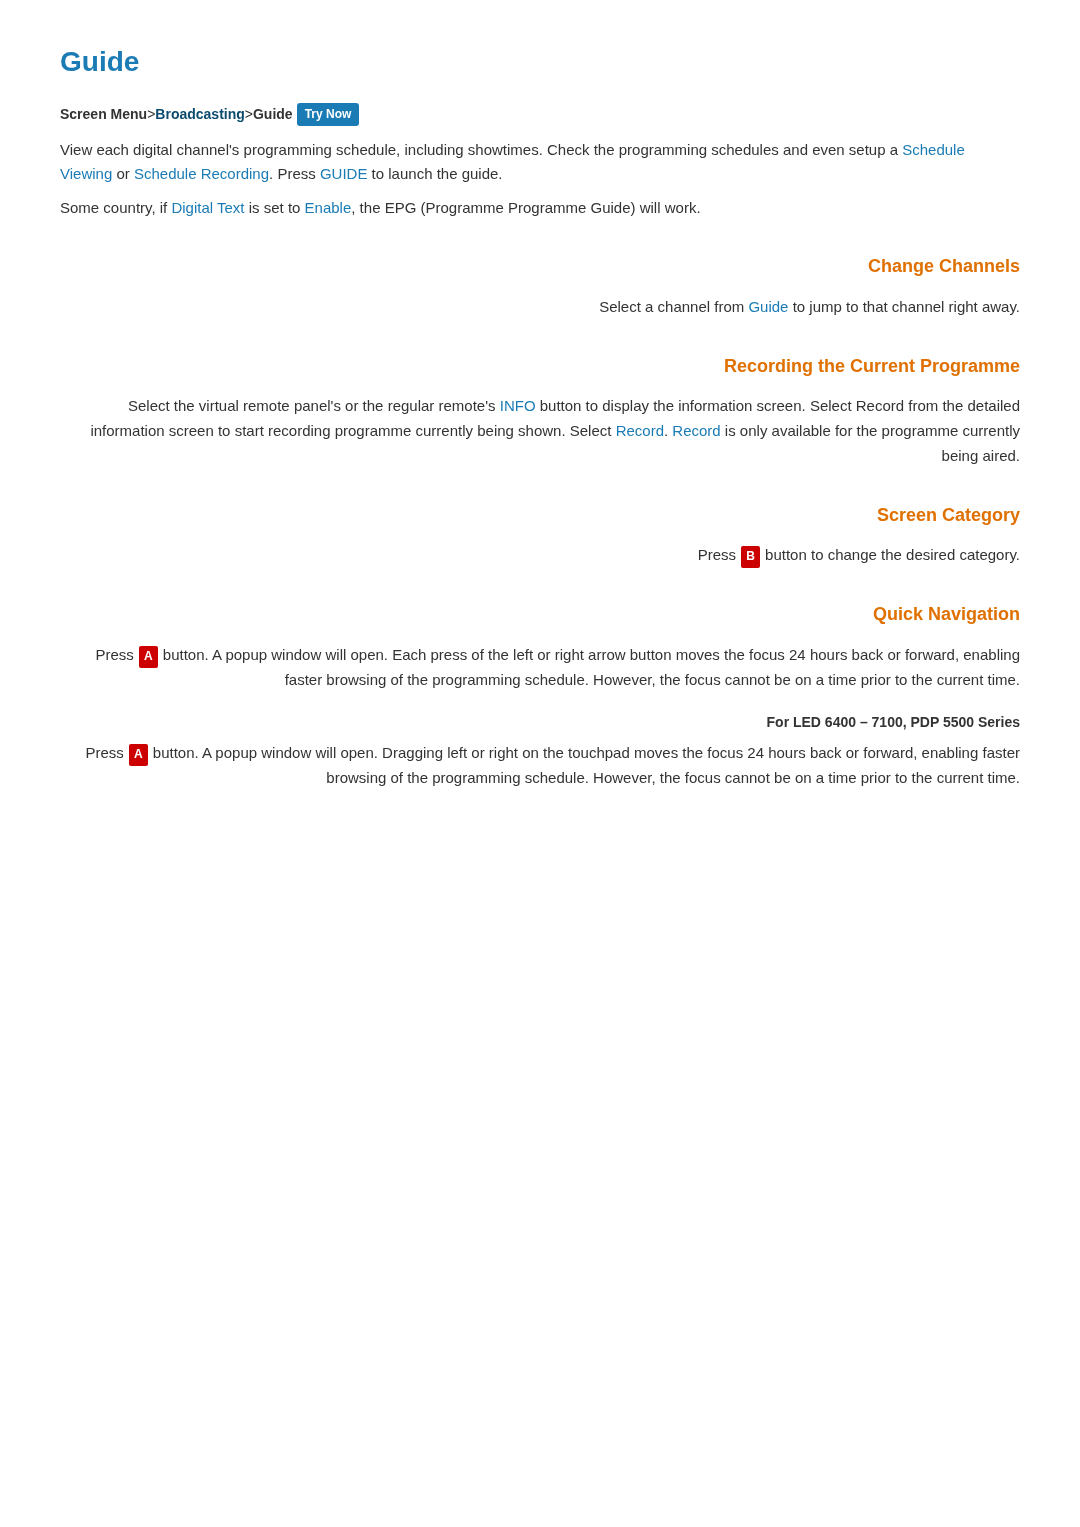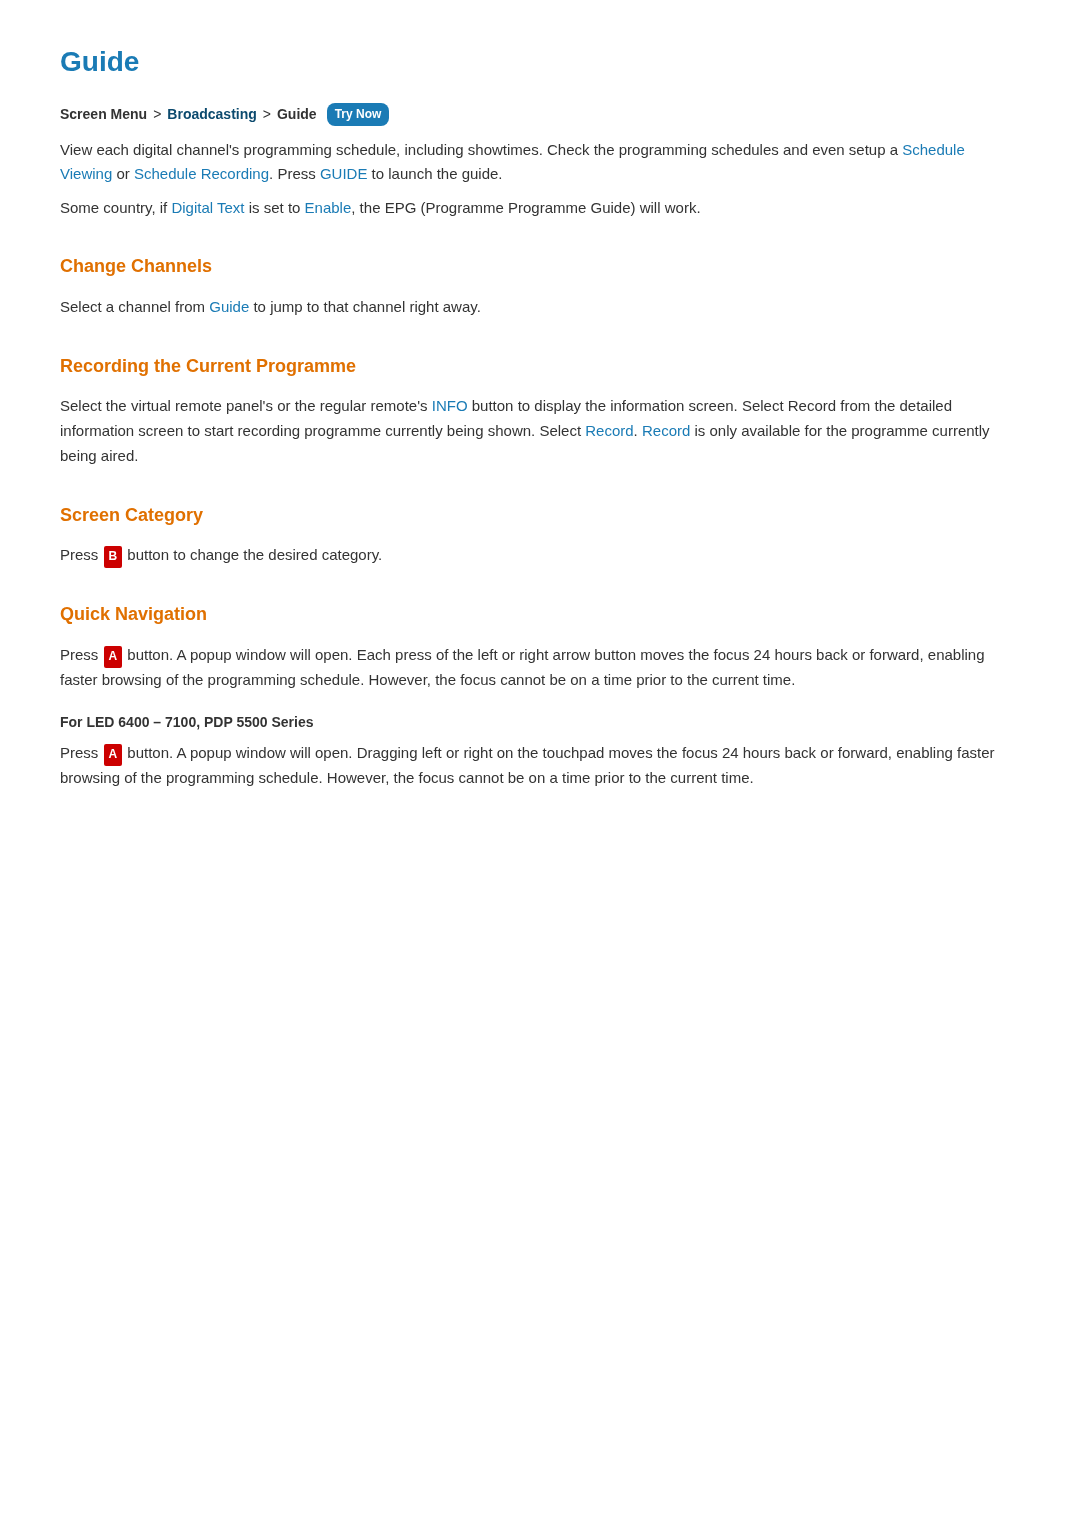--- a/index.html
+++ b/index.html
@@ -22,21 +22,20 @@
     .page-title {
       font-size: 28px;
       font-weight: 600;
       color: #1a7bb5;
       margin-bottom: 18px;
     }
 
     .breadcrumb {
       display: flex;
       align-items: center;
-      gap: 6px;
       font-size: 14px;
       font-weight: 600;
       margin-bottom: 12px;
       color: #333;
     }
 
     .breadcrumb .bc-separator {
       color: #333;
       font-weight: 400;
     }
@@ -48,37 +47,38 @@
     .breadcrumb .bc-current {
       color: #333;
     }
 
     .try-now-badge {
       background: #1a7bb5;
       color: #ffffff;
       font-size: 12px;
       font-weight: 600;
       padding: 2px 8px;
-      border-radius: 8px;
+      border-radius: 3px;
       margin-left: 4px;
     }
 
     .intro-text {
       margin-bottom: 10px;
       color: #333;
       font-size: 15px;
     }
 
     .link-blue {
       color: #1a7bb5;
     }
 
     .section {
       margin-top: 32px;
       margin-bottom: 8px;
+      text-align: right;
     }
 
     .section-title {
       font-size: 18px;
       font-weight: 600;
       color: #e07000;
       margin-bottom: 14px;
     }
 
     .section-body {

